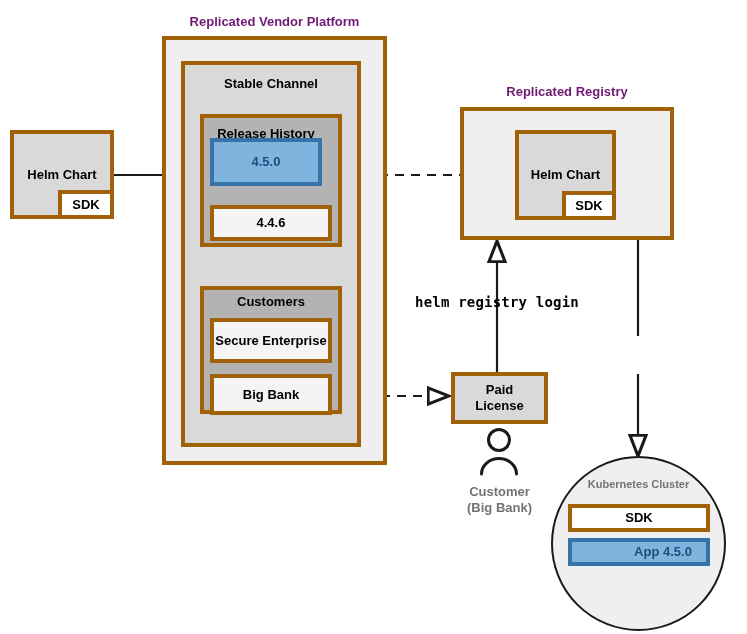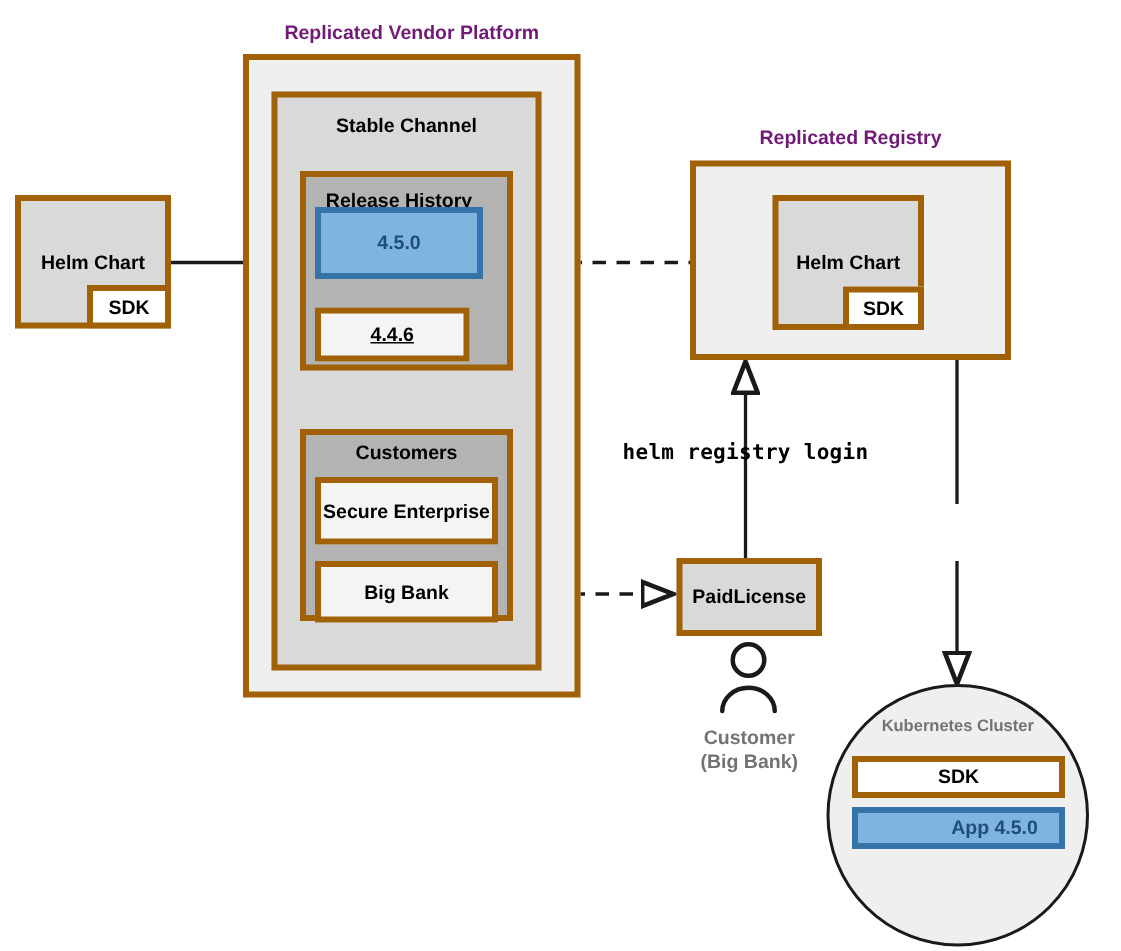--- a/index.html
+++ b/index.html
@@ -80,21 +80,21 @@
 
   <div class="box f-mid" style="left:181px;top:61px;width:180px;height:386px;"></div>
   <div class="hdr" style="left:181px;top:76px;width:180px;">Stable Channel</div>
 
   <div class="box f-dark" style="left:200px;top:114px;width:142px;height:133px;"></div>
   <div class="hdr" style="left:200px;top:126px;width:132px;">Release History</div>
 
   <div class="box f-blue" style="left:210px;top:138px;width:112px;height:48px;">
     <span class="txt">4.5.0</span>
   </div>
-  <div class="box f-light" style="left:210px;top:205px;width:103px;height:36px;text-decoration:underline;">
+  <div class="box f-light" style="left:210px;top:205px;width:122px;height:36px;">
     <span class="txt">4.4.6</span>
   </div>
 
   <div class="box f-dark" style="left:200px;top:286px;width:142px;height:128px;"></div>
   <div class="hdr" style="left:200px;top:294px;width:142px;">Customers</div>
 
   <div class="box f-light" style="left:210px;top:318px;width:122px;height:45px;">
     <span class="txt">Secure Enterprise</span>
   </div>
   <div class="box f-light" style="left:210px;top:374px;width:122px;height:41px;">
@@ -105,21 +105,21 @@
 
   <div class="box f-outer" style="left:460px;top:107px;width:214px;height:133px;"></div>
 
   <div class="box f-mid" style="left:515px;top:130px;width:101px;height:90px;">
     <span class="txt">Helm Chart</span>
   </div>
   <div class="box f-white" style="left:562px;top:191px;width:54px;height:29px;">
     <span class="txt">SDK</span>
   </div>
 
-  <div class="box f-mid" style="left:451px;top:372px;width:97px;height:52px;flex-direction:row;">
+  <div class="box f-mid" style="left:451px;top:372px;width:97px;height:52px;flex-direction:column;">
     <span class="txt">Paid</span>
     <span class="txt">License</span>
   </div>
 
   <div class="person" style="left:473px;top:428px;width:52px;height:48px;">
     <svg width="52" height="48" viewBox="0 0 52 48">
       <circle cx="26" cy="12" r="10.5" fill="#ffffff" stroke="#1a1a1a" stroke-width="3"></circle>
       <path d="M8.5,46 a17.5,15.5 0 0 1 35,0" fill="#ffffff" stroke="#1a1a1a" stroke-width="3" stroke-linecap="round"></path>
     </svg>
   </div>

